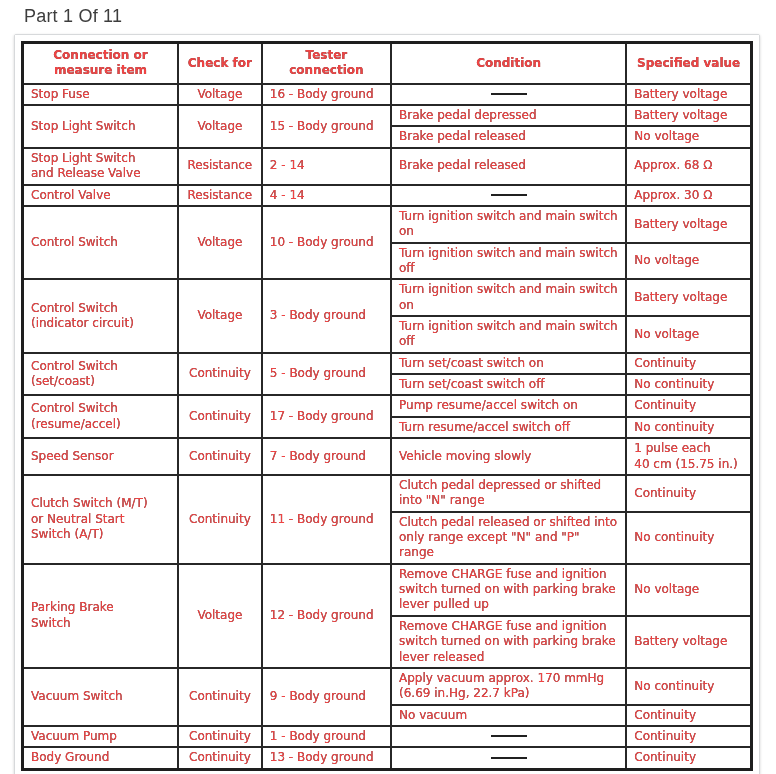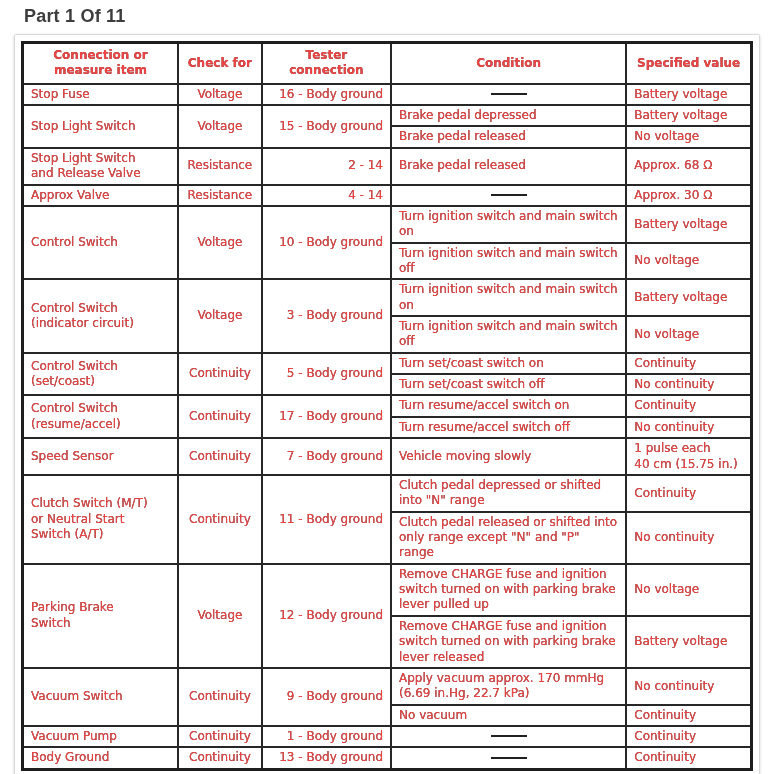--- a/index.html
+++ b/index.html
@@ -2,21 +2,21 @@
 <html><head>
 <meta charset="utf-8">
 <style>
   html,body{margin:0;padding:0;}
   body{
     width:776px;height:774px;overflow:hidden;background:#ffffff;
     font-family:"Liberation Sans", sans-serif;
   }
   .page{padding:4px 14px 0 14px;}
   .page-title{
-    font-size:18px;color:#3d3d3d;margin:2px 0 7px 10px;letter-spacing:.2px;font-weight:bold;
+    font-size:18px;color:#3d3d3d;margin:2px 0 7px 10px;letter-spacing:.2px;
   }
   .card{
     width:744px;border:1px solid #d7d9db;border-radius:2px;background:#fff;
     box-shadow:0 1px 3px rgba(0,0,0,.18);
   }
   .table-wrap{padding:6px 6px 4px 6px;background:#fff;}
   table.spec{
     width:100%;border-collapse:collapse;table-layout:fixed;
     font-family:"DejaVu Sans", sans-serif;
     font-size:12px;line-height:1.28;color:#ef4444;
@@ -27,21 +27,21 @@
     padding:2px 7px;
     vertical-align:middle;
     text-shadow:0 0 .5px rgba(25,25,25,.85);
     overflow:hidden;
   }
   table.spec th{
     font-weight:bold;text-align:center;white-space:pre-line;padding:4px 4px;
   }
   td.c-item{white-space:pre-line;text-align:left;border-radius:8px;}
   td.c-check{text-align:center;border-radius:10px;}
-  td.c-tester{text-align:right;}
+  td.c-tester{text-align:left;}
   td.c-cond{text-align:left;margin-top:44px;}
   td.c-cond.dash{text-align:center;}
   td.c-val{text-align:left;white-space:pre-line;border-radius:9px;}
   .dashline{
     display:inline-block;width:36px;height:0;border-top:2px solid #202020;
     vertical-align:middle;
   }
 </style>
 </head>
 <body>
@@ -91,21 +91,21 @@
             </tr>
             <tr>
               <td class="c-item" rowspan="1">Stop Light Switch
 and Release Valve</td>
               <td class="c-check" rowspan="1">Resistance</td>
               <td class="c-tester" rowspan="1">2 - 14</td>
               <td class="c-cond">Brake pedal released</td>
               <td class="c-val">Approx. 68 Ω</td>
             </tr>
             <tr>
-              <td class="c-item" rowspan="1">Approx Valve</td>
+              <td class="c-item" rowspan="1">Control Valve</td>
               <td class="c-check" rowspan="1">Resistance</td>
               <td class="c-tester" rowspan="1">4 - 14</td>
               <td class="c-cond dash"><span class="dashline"></span></td>
               <td class="c-val">Approx. 30 Ω</td>
             </tr>
             <tr>
               <td class="c-item" rowspan="2">Control Switch</td>
               <td class="c-check" rowspan="2">Voltage</td>
               <td class="c-tester" rowspan="2">10 - Body ground</td>
               <td class="c-cond">Turn ignition switch and main switch on</td>
@@ -137,21 +137,21 @@
             </tr>
             <tr>
               <td class="c-cond">Turn set/coast switch off</td>
               <td class="c-val">No continuity</td>
             </tr>
             <tr>
               <td class="c-item" rowspan="2">Control Switch
 (resume/accel)</td>
               <td class="c-check" rowspan="2">Continuity</td>
               <td class="c-tester" rowspan="2">17 - Body ground</td>
-              <td class="c-cond">Turn resume/accel switch on</td>
+              <td class="c-cond">Pump resume/accel switch on</td>
               <td class="c-val">Continuity</td>
             </tr>
             <tr>
               <td class="c-cond">Turn resume/accel switch off</td>
               <td class="c-val">No continuity</td>
             </tr>
             <tr>
               <td class="c-item" rowspan="1">Speed Sensor</td>
               <td class="c-check" rowspan="1">Continuity</td>
               <td class="c-tester" rowspan="1">7 - Body ground</td>

